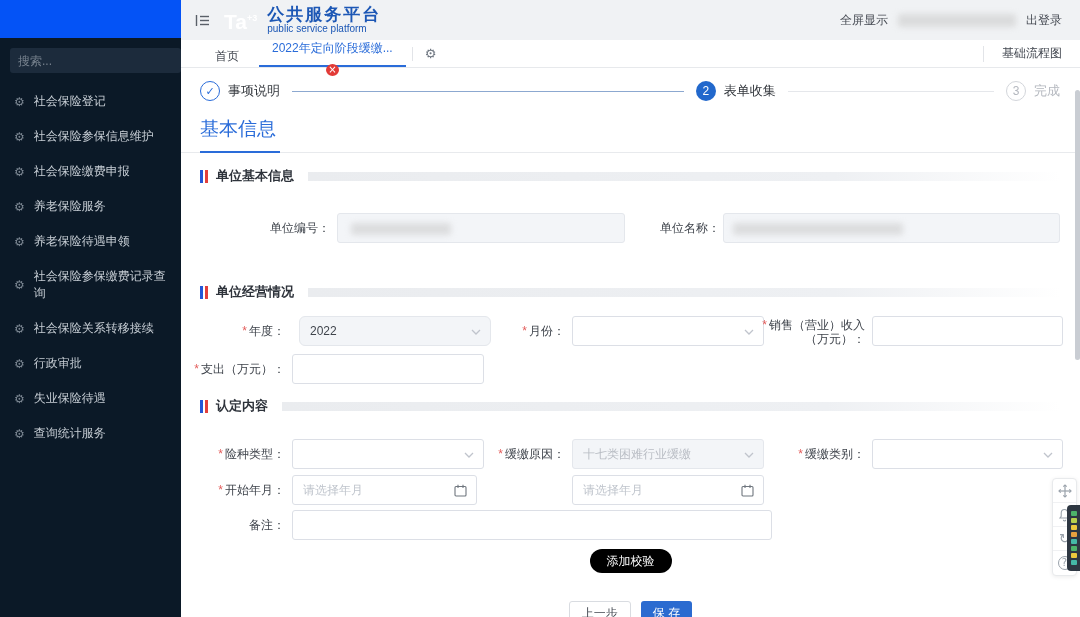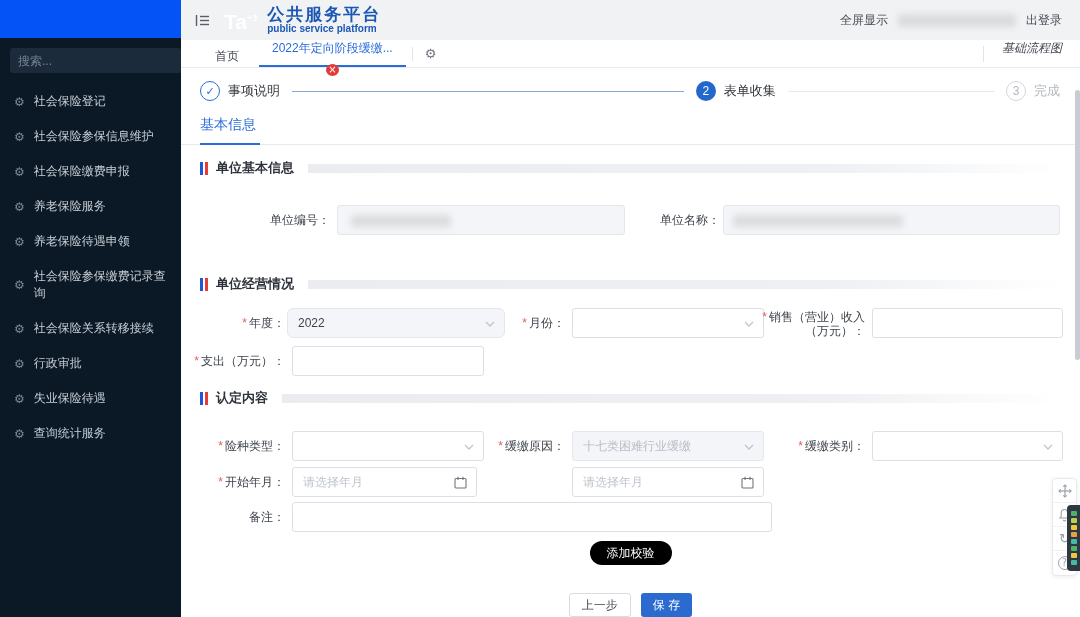--- a/index.html
+++ b/index.html
@@ -24,56 +24,56 @@
   
   .main { position:absolute; left:181px; top:0; width:899px; height:617px; background:#fff; }
 
   .app-header { height:40px; background:#f0f2f4; display:flex; align-items:center; padding:0 18px 0 14px; }
   .fold-icon { margin-right:14px; cursor:pointer; display:flex; }
   .logo-box { color:#fff; font-weight:700; font-size:21px; line-height:21px; letter-spacing:0;
     margin-right:10px; }
   .logo-box sup { font-size:9px; }
   .title-stack { line-height:1.05; }
   .app-title { color:#1c57b5; font-size:17px; font-weight:700; letter-spacing:2px; }
-  .app-subtitle { color:#1c57b5; font-size:10px; font-weight:700; }
+  .app-subtitle { color:#1c57b5; font-size:10px; font-weight:400; }
   .header-right { margin-left:auto; display:flex; align-items:center; gap:10px; font-size:12px; color:#464b53; }
   .redact { background:#cccccc; filter:blur(3px); border-radius:2px; opacity:.6; }
   .hdr-redact { width:118px; height:13px; }
   .hdr-link { cursor:pointer; }
 
   
   .tabbar { height:28px; background:#fff; border-bottom:1px solid #e7e9ec; display:flex;
     align-items:stretch; padding-left:14px; }
   .tab { display:flex; align-items:center; font-size:12px; color:#41464f; padding:16px 20px; cursor:pointer; }
   .tab.active { color:#2a6cd9; gap:7px; padding:0 13px; border-bottom:2px solid #2a6cd9;flex-direction:column; }
   .tab-close { width:13px; height:13px; border-radius:50%; background:#e23a36; color:#fff;
     font-size:10px; line-height:12px; text-align:center; cursor:pointer; }
   .tb-divider { width:1px; height:14px; background:#e2e4e8; align-self:center; margin:0 6px; }
   .tb-gear { align-self:center; color:#6e7680; font-size:13px; margin-left:6px; cursor:pointer; }
-  .tabbar-right { margin-left:auto; display:flex; align-items:flex-start;font-style:italic; }
+  .tabbar-right { margin-left:auto; display:flex; align-items:center; }
   .flow-divider { width:1px; height:16px; background:#e2e4e8; align-self:center; }
   .flow-link { display:flex; align-items:center; font-size:12px; color:#41464f; padding:0 18px; cursor:pointer; }
 
   
   .stepper { display:flex; align-items:center; margin:12px 20px 0 19px; height:22px; }
   .step { display:flex; align-items:center; gap:8px; flex:none; }
   .circle { width:20px; height:20px; border-radius:50%; display:flex; align-items:center;
     justify-content:center; font-size:12px; flex:none; }
   .c-done   { border:1px solid #2a6cd9; color:#2a6cd9; background:#fff; font-size:11px; }
   .c-active { background:#2268cc; color:#fff; }
   .c-pending{ border:1px solid #d3d6db; color:#b3b7be; }
   .step-label { font-size:13px; color:#33373d; }
   .step-label.pending { color:#b3b7be; }
   .s-line { height:1px; margin:0 12px; }
   .line-done { flex:1.9; background:#8ca8d0; }
   .line-wait { flex:1;   background:#e5e7eb; }
 
   
   .form-tabrow { margin-top:10px; border-bottom:1px solid #e8eaed; padding-left:19px; }
-  .form-tab { display:inline-block; font-size:14px; color:#2a6cd9; padding:4px 4px 9px 0;
+  .form-tab { display:inline-block; font-size:19px; color:#2a6cd9; padding:4px 4px 9px 0;
     border-bottom:2px solid #2a6cd9; margin-bottom:-1px; cursor:pointer; }
 
   
   .sec-head { display:flex; align-items:center; margin-left:19px; margin-right:20px; height:14px; }
   .sec-bars { display:flex; gap:2px; height:13px; }
   .sec-bars i { display:block; width:3px; }
   .bar-blue { background:#2356d7; }
   .bar-red  { background:#e23f3b; }
   .sec-title { margin-left:8px; font-size:13px; font-weight:700; color:#2e333b; }
   .sec-rule { flex:1; height:9px; margin-left:14px;
@@ -270,21 +270,21 @@
   <div class="sec-head" style="margin-top:42px;">
     <span class="sec-bars">
         <i class="bar-blue"></i>
         <i class="bar-red"></i>
       </span>
     <span class="sec-title">单位经营情况</span>
     <span class="sec-rule"></span>
   </div>
   <div class="f-row" style="margin-top:17px;">
     <span class="f-label" style="left:0; width:104px;"><span class="req">*</span><span>年度：</span></span>
-    <div class="ctl disabled sel" style="left:106px; width:218px;border-radius:6px;">
+    <div class="ctl disabled sel" style="left:118px; width:192px;border-radius:6px;">
       <span class="sel-value">2022</span>
       <svg class="chev" width="10" height="6" viewBox="0 0 10 6">
         <polyline points="1,1 5,5 9,1" fill="none" stroke="#c0c4cc" stroke-width="1.3"></polyline>
         </svg>
     </div>
     <span class="f-label" style="left:260px; width:124px;"><span class="req">*</span><span>月份：</span></span>
     <div class="ctl sel" style="left:391px; width:192px;">
       <span class="sel-value"></span>
       <svg class="chev" width="10" height="6" viewBox="0 0 10 6">
         <polyline points="1,1 5,5 9,1" fill="none" stroke="#c0c4cc" stroke-width="1.3"></polyline>

